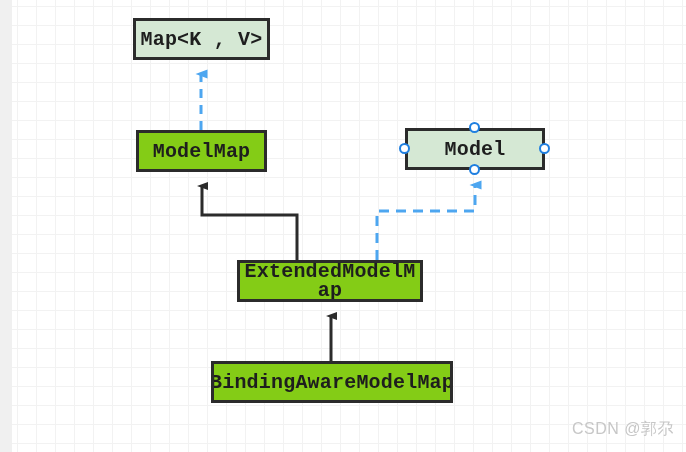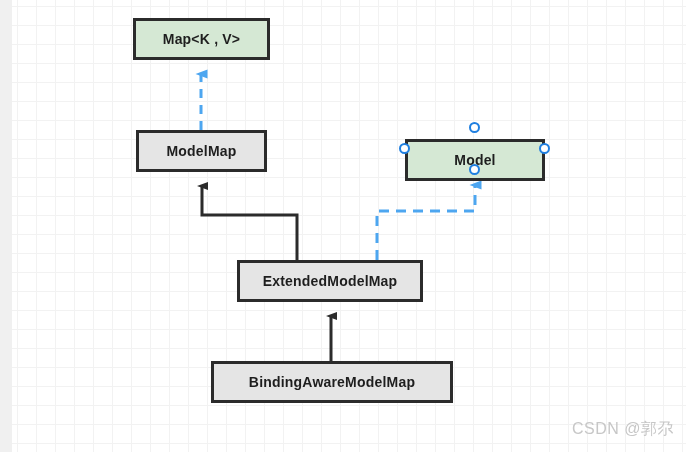--- a/index.html
+++ b/index.html
@@ -60,30 +60,31 @@
   }
   .node {
     position: absolute;
     box-sizing: border-box;
     border: 3px solid #2b2b2b;
     display: flex;
     align-items: center;
     justify-content: center;
     text-align: center;
     font-weight: bold;
-    font-size: 14px;
+    font-size: 20px;
     line-height: 19px;
     color: #1e1e1e;
     letter-spacing: 0.2px;
     z-index: 3;
     overflow: hidden;
     padding: 15px 4px;
+    font-family: Liberation Mono, monospace;
   }
   .node.green { background: #d5e8d4; }
-  .node.blue  { background: #e5e5e5; }
+  .node.blue  { background: #84cc16; }
 
   .handle {
     position: absolute;
     width: 11px;
     height: 11px;
     border-radius: 50%;
     border: 2px solid #1f7fe0;
     background: #ffffff;
     box-sizing: border-box;
     z-index: 6;
@@ -135,21 +136,21 @@
   </svg>
 
   <div class="node green" style="left:133px; top:18px; width:137px; height:42px;">
     <span>Map&lt;K , V&gt;</span>
   </div>
 
   <div class="node blue" style="left:136px; top:130px; width:131px; height:42px;">
     <span>ModelMap</span>
   </div>
 
-  <div class="node green" style="left:405px; top:139px; width:140px; height:42px;text-align:center;">
+  <div class="node green" style="left:405px; top:128px; width:140px; height:42px;text-align:center;">
     <span>Model</span>
   </div>
 
   <div class="node blue" style="left:237px; top:260px; width:186px; height:42px;">
     <span style="display:block; width:100%; word-break:break-all;">ExtendedModelMap</span>
   </div>
 
   <div class="node blue" style="left:211px; top:361px; width:242px; height:42px;">
     <span>BindingAwareModelMap</span>
   </div>

